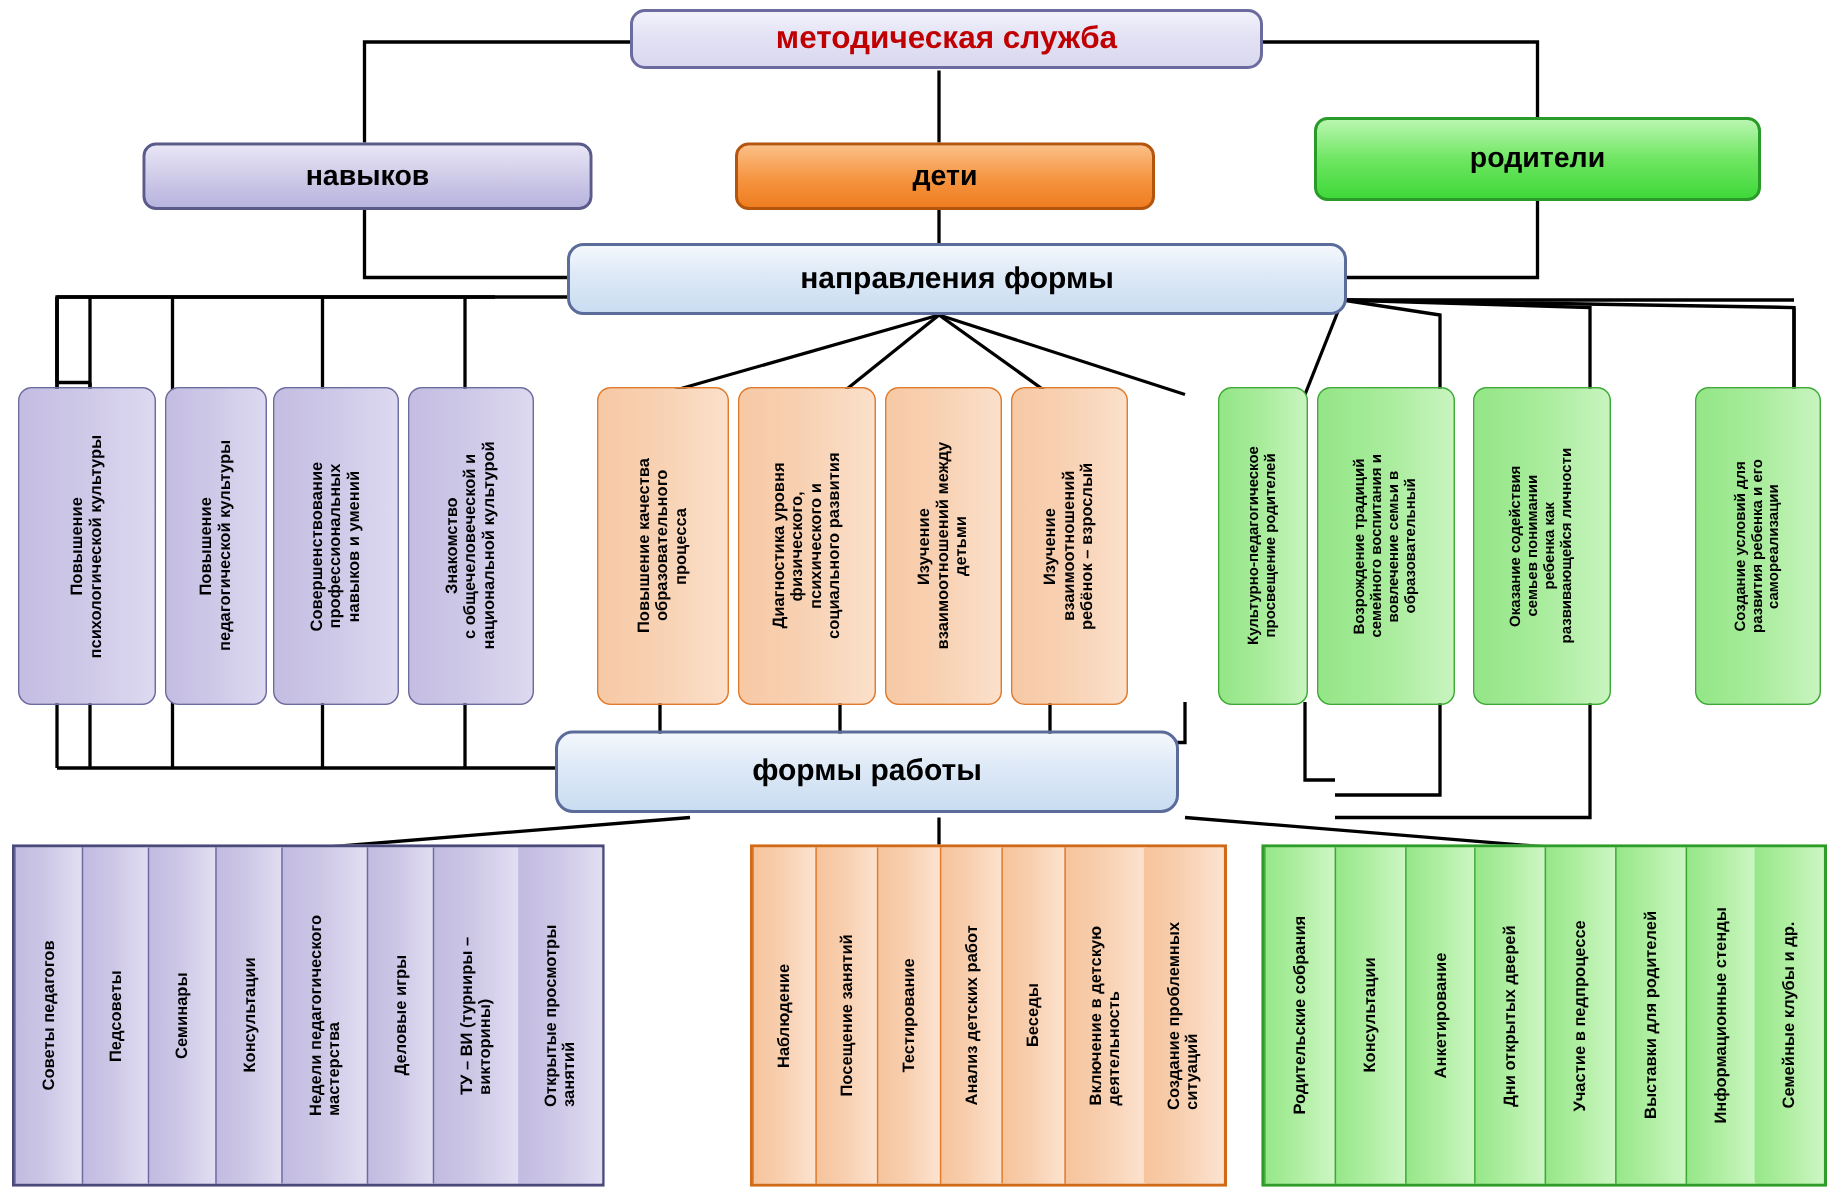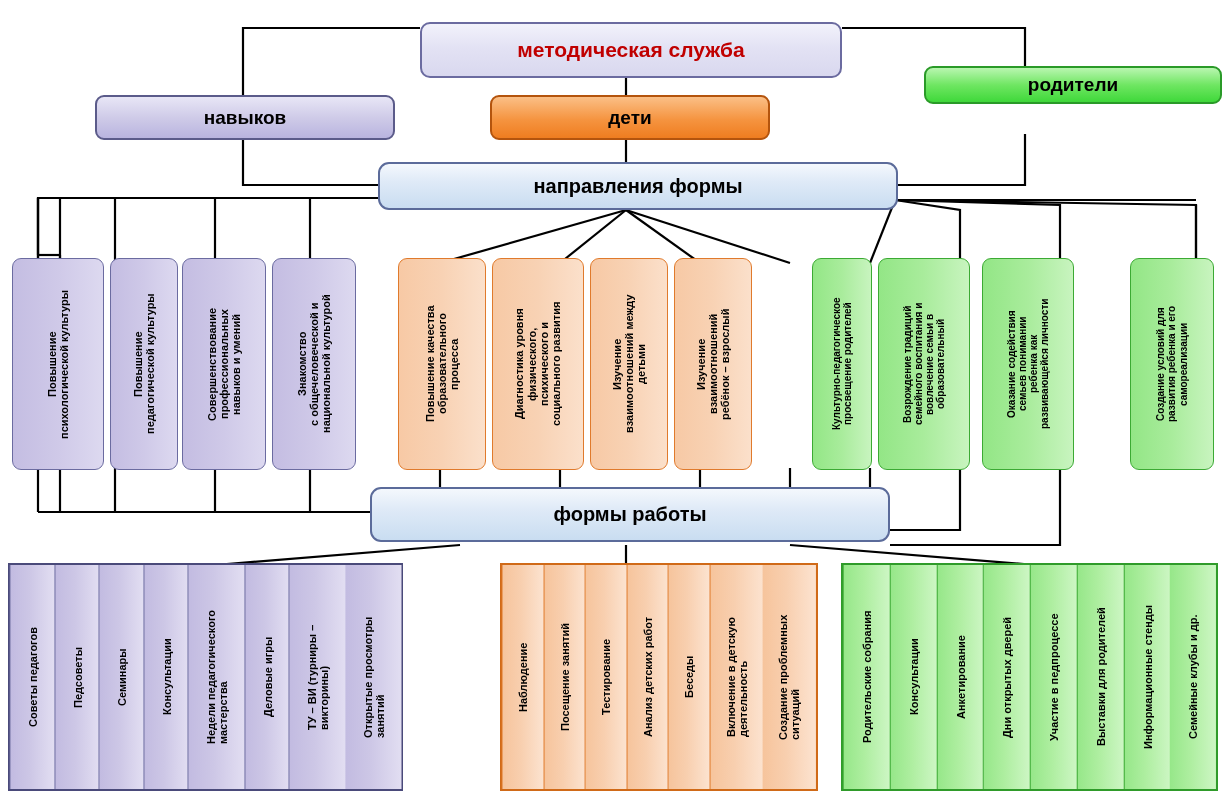--- a/index.html
+++ b/index.html
@@ -215,39 +215,39 @@
       <path d="M460,545 L215,565"></path>
       <path d="M626,545 L626,565"></path>
       <path d="M790,545 L1035,565"></path>
 
       <path d="M1196,205 L1196,263"></path>
       <path d="M895,200 L1196,200"></path>
       <path d="M960,200 L960,263" stroke-width="0"></path>
     </g>
   </svg>
 
-  <div class="node title-node" style="left:420px; top:22px; width:422px; height:56px;">
+  <div class="node title-node" style="left:420px; top:6px; width:422px; height:40px;">
     <span>методическая служба</span>
   </div>
 
   <div class="node purple-head" style="left:95px; top:95px; width:300px; height:45px;">
     <span>навыков</span>
   </div>
   <div class="node orange-head" style="left:490px; top:95px; width:280px; height:45px;">
     <span>дети</span>
   </div>
-  <div class="node green-head" style="left:876px; top:66px; width:298px; height:38px;margin-left:48px;">
+  <div class="node green-head" style="left:876px; top:78px; width:298px; height:56px;">
     <span>родители</span>
   </div>
 
   <div class="node blue-bar" style="left:378px; top:162px; width:520px; height:48px;">
     <span>направления формы</span>
   </div>
 
-  <div class="node blue-bar" style="left:370px; top:487px; width:520px; height:55px;">
+  <div class="node blue-bar" style="left:370px; top:487px; width:416px; height:55px;border-radius:12px;">
     <span>формы   работы</span>
   </div>
 
   <div class="node purple-card vcard" style="left:12px; top:258px; width:92px; height:212px;">
     <span>Повышение
 психологической культуры</span>
   </div>
   <div class="node purple-card vcard" style="left:110px; top:258px; width:68px; height:212px;">
     <span>Повышение
 педагогической культуры</span>

